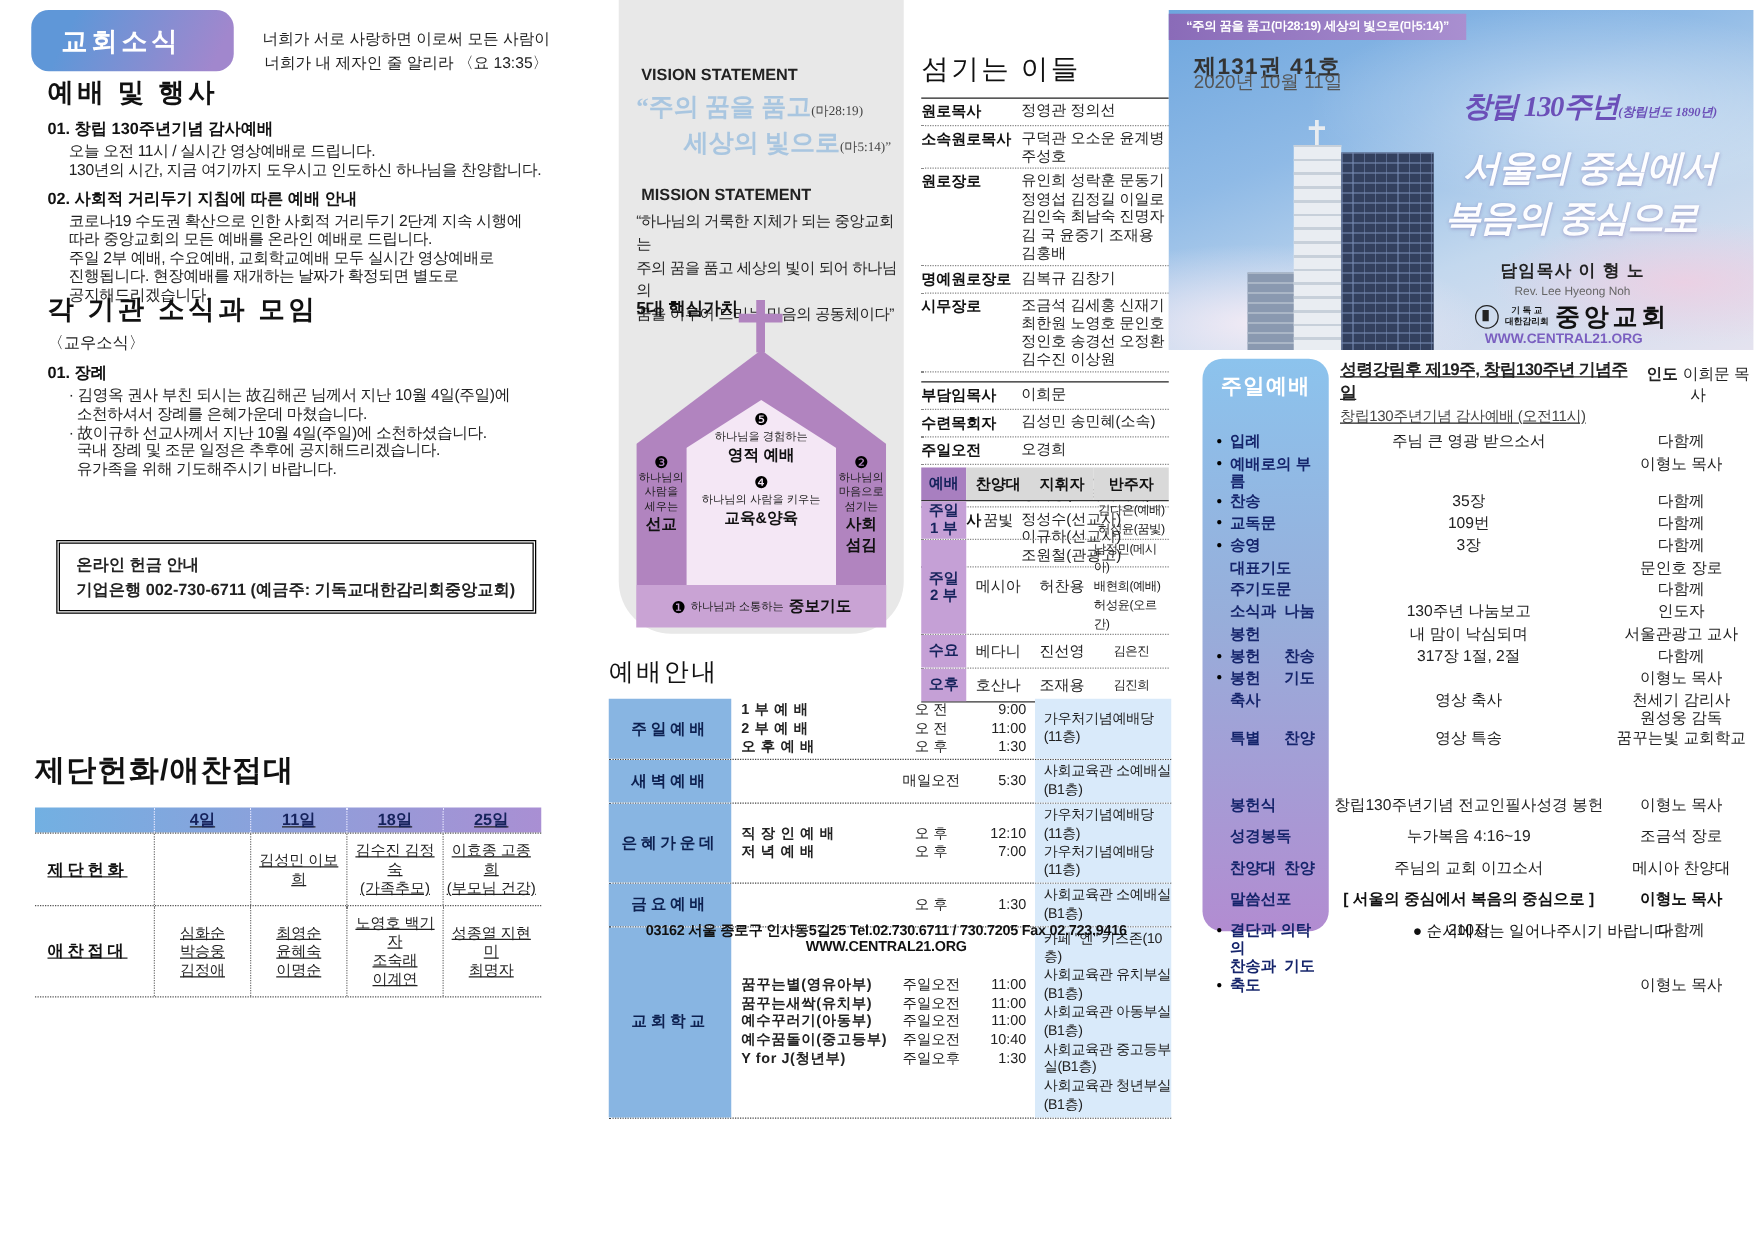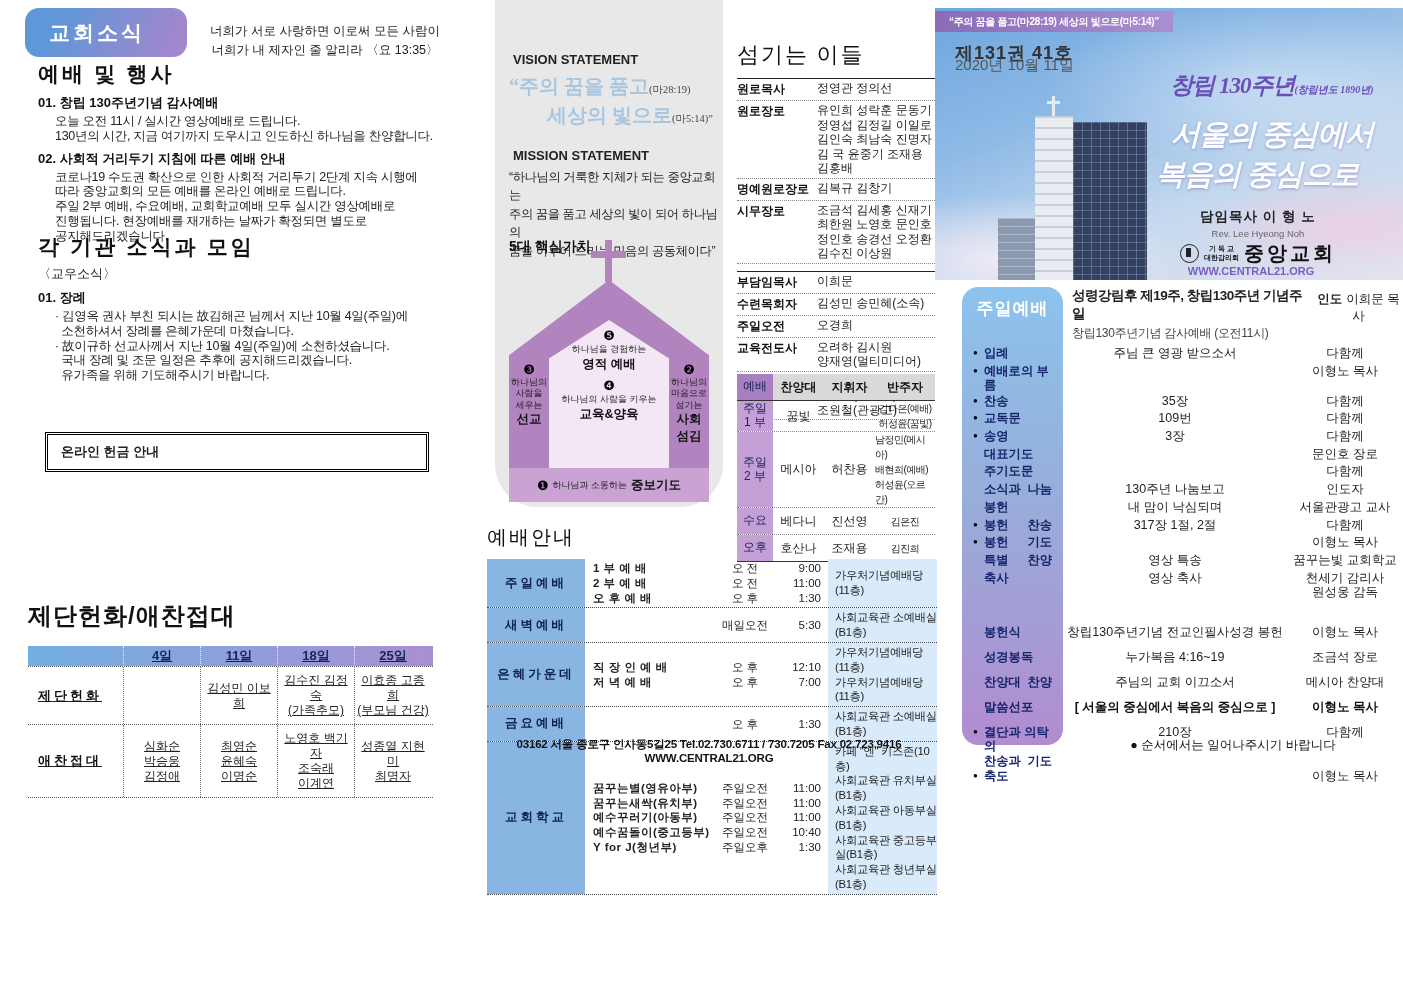--- a/index.html
+++ b/index.html
@@ -63,21 +63,21 @@
   .sv-part{border-top:1.5px solid #222;}
   .sv-part2{margin-top:7px;}
   .sv-row{display:flex;border-bottom:1px dotted #888;padding:2px 0;}
   .sv-role{width:80px;font-size:12px;font-weight:bold;color:#111;text-align-last:justify;padding-right:6px;box-sizing:border-box;}
   .sv-names{flex:1;font-size:12px;line-height:14.5px;color:#222;white-space:pre-line;}
   
   .choir{position:absolute;left:737px;top:374px;width:198px;border-bottom:1px solid #333;}
   .ch-row{display:flex;border-bottom:1px dotted #888;}
   .ch-row:last-child{border-bottom:none;}
   .ch-head{border-bottom:1px solid #333;}
-  .ch-c1{width:36px;background:#c5a0d6;font-size:12px;font-weight:normal;color:#16235c;
+  .ch-c1{width:36px;background:#c5a0d6;font-size:12px;font-weight:bold;color:#16235c;
          display:flex;align-items:center;justify-content:center;text-align:center;white-space:pre-line;line-height:1.15;}
   .ch-head .ch-c1{background:#a87fc0;}
   .ch-c2,.ch-c3{width:51px;font-size:12px;display:flex;align-items:center;justify-content:center;}
   .ch-c4{width:60px;font-size:10px;display:flex;align-items:center;justify-content:center;
          white-space:pre-line;line-height:1.5;letter-spacing:-0.5px;}
   .ch-head .ch-c2,.ch-head .ch-c3,.ch-head .ch-c4{background:#d9d9d9;font-size:12px;font-weight:bold;color:#111;letter-spacing:0;line-height:20px;}
   .ch-row{min-height:26px;}
   
   .guide{position:absolute;left:487px;top:524px;width:450px;}
   .g-title{font-family:"Liberation Serif",serif;font-size:20px;letter-spacing:2px;color:#111;margin-bottom:8px;}
@@ -130,21 +130,21 @@
   .logo-icon:before{content:"";position:absolute;left:5px;top:3px;width:5px;height:9px;background:#222;}
   .denom{font-size:7px;line-height:1.25;color:#111;font-weight:bold;white-space:pre-line;text-align:center;}
   .church-name{font-size:20px;font-weight:bold;color:#111;letter-spacing:3px;}
   .cover-url{position:absolute;right:52px;bottom:3px;width:200px;text-align:center;font-size:11px;font-weight:bold;color:#7a5fc0;}
   
   .order{position:absolute;left:960px;top:285px;width:443px;}
   .o-sidebar{position:absolute;left:2px;top:2px;width:101px;height:458px;border-radius:16px;
              background:linear-gradient(180deg,#8cc3ed 0%,#97aeda 45%,#b28cd1 100%);}
   .o-side-title{position:absolute;left:2px;top:12px;width:101px;text-align:center;color:#fff;font-size:17px;font-weight:bold;letter-spacing:1px;}
   .o-head{position:absolute;left:112px;top:2px;right:0;display:flex;}
-  .o-head1{width:242px;font-size:13.5px;font-weight:bold;color:#222;letter-spacing:-0.5px;}
+  .o-head1{width:242px;font-size:13.5px;font-weight:bold;color:#222;letter-spacing:-0.5px;text-decoration:underline;}
   .o-head2{font-size:12px;color:#444;font-weight:normal;margin-top:2px;letter-spacing:-0.3px;}
   .o-leader{flex:1;text-align:center;font-size:12.5px;color:#222;margin-top:4px;}
   .o-leader b{margin-right:4px;}
   .o-items{position:absolute;left:0;top:60px;right:0;}
   .o-row{display:flex;align-items:flex-start;min-height:17.7px;}
   .o-row div:nth-of-type(1){box-sizing:border-box;}
   .o-lab{width:103px;display:flex;align-items:flex-start;padding:1px 11px 0 13px;box-sizing:border-box;}
   .o-bullet{width:11px;font-size:8px;color:#000;visibility:hidden;flex:none;padding-top:2px;}
   .o-bullet.show{visibility:visible;}
   .o-lab-t{flex:1;font-size:12.3px;font-weight:bold;color:#15246b;text-align-last:justify;line-height:14.5px;white-space:pre-line;}
@@ -198,20 +198,21 @@
   소천하셔서 장례를 은혜가운데 마쳤습니다.
 · 故이규하 선교사께서 지난 10월 4일(주일)에 소천하셨습니다.
   국내 장례 및 조문 일정은 추후에 공지해드리겠습니다.
   유가족을 위해 기도해주시기 바랍니다.</div>
         </div>
       </div>
   </div>
 
   <div class="offer-box">
     <div>온라인 헌금 안내</div>
+    <div>기업은행 002-730-6711 (예금주: 기독교대한감리회중앙교회)</div>
   </div>
 
   <div class="flower">
     <div class="flower-title">제단헌화/애찬접대</div>
     <div class="f-table">
       <div class="f-row f-head">
         <div class="f-label"></div>
         <div class="f-cell">4일</div>
         <div class="f-cell">11일</div>
         <div class="f-cell">18일</div>
@@ -298,20 +299,25 @@
 
   <div class="servants">
     <div class="sv-title">섬기는 이들</div>
     <div class="sv-part">
 
         <div class="sv-row">
           <div class="sv-role">원로목사</div>
           <div class="sv-names">정영관 정의선</div>
         </div>
 
+        <div class="sv-row">
+          <div class="sv-role">소속원로목사</div>
+          <div class="sv-names">구덕관 오소운 윤계병
+주성호</div>
+        </div>
 
         <div class="sv-row">
           <div class="sv-role">원로장로</div>
           <div class="sv-names">유인희 성락훈 문동기
 정영섭 김정길 이일로
 김인숙 최남숙 진명자
 김 국 윤중기 조재용
 김홍배</div>
         </div>
 
@@ -620,39 +626,39 @@
             <span class="o-bullet show">●</span>
             <span class="o-lab-t">봉헌 기도</span>
           </div>
           <div class="o-c"></div>
           <div class="o-r">이형노 목사</div>
         </div>
 
         <div class="o-row">
           <div class="o-lab">
             <span class="o-bullet">●</span>
-            <span class="o-lab-t">특별 찬양</span>
-          </div>
-          <div class="o-c">영상 특송</div>
-          <div class="o-r">꿈꾸는빛 교회학교</div>
-        </div>
-
-        <div class="o-row">
-          <div class="o-lab">
-            <span class="o-bullet">●</span>
             <span class="o-lab-t">축사</span>
           </div>
           <div class="o-c">영상 축사</div>
           <div class="o-r">천세기 감리사
 원성웅 감독</div>
         </div>
 
         <div class="o-row">
           <div class="o-lab">
             <span class="o-bullet">●</span>
+            <span class="o-lab-t">특별 찬양</span>
+          </div>
+          <div class="o-c">영상 특송</div>
+          <div class="o-r">꿈꾸는빛 교회학교</div>
+        </div>
+
+        <div class="o-row">
+          <div class="o-lab">
+            <span class="o-bullet">●</span>
             <span class="o-lab-t">봉헌식</span>
           </div>
           <div class="o-c">창립130주년기념 전교인필사성경 봉헌</div>
           <div class="o-r">이형노 목사</div>
         </div>
 
         <div class="o-row">
           <div class="o-lab">
             <span class="o-bullet">●</span>
             <span class="o-lab-t">성경봉독</span>

